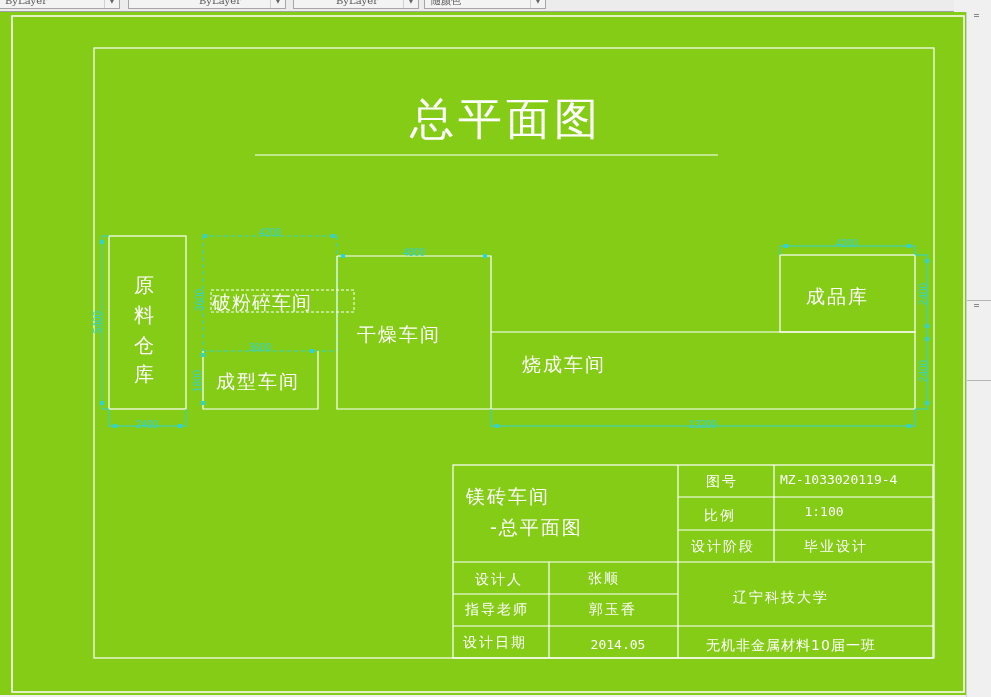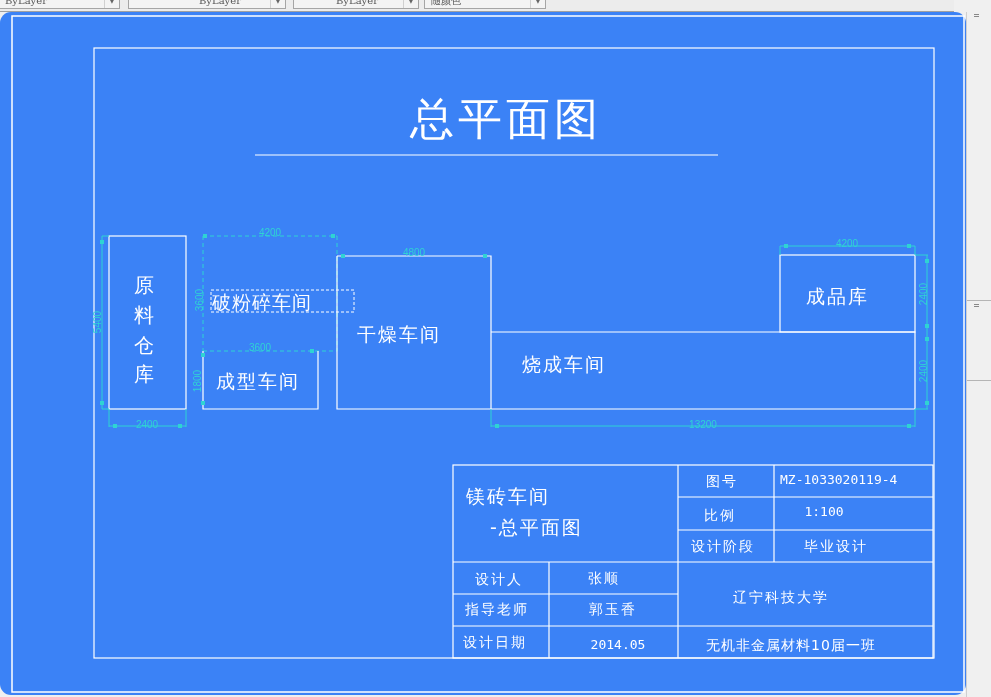--- a/index.html
+++ b/index.html
@@ -18,22 +18,21 @@
     font-family:"DejaVu Serif", serif; font-size:10px; color:#555;
     box-sizing:border-box; overflow:hidden;
   }
   .dd .lbl { position:absolute; top:0px; line-height:12px; white-space:nowrap; }
   .dd .arr {
     position:absolute; right:0; top:0; width:14px; height:14px;
     border-left:1px solid #d0d0d0; font-size:7px; line-height:12px; text-align:center; color:#666;
   }
   .canvas {
     position:absolute; left:0; top:12px; width:966px; height:683px;
-    background:#3b82f6;
-    border-radius:11px;
+    background:#84cc16;
   }
   .rightbar {
     position:absolute; left:966px; top:12px; width:25px; height:685px;
     background:#f0f0f0; border-left:1px solid #cfcfcf;
   }
   .rb-sep { position:absolute; left:0; width:25px; height:1px; background:#b5b5b5; }
   .rb-grip { position:absolute; left:7px; width:5px; height:1px; background:#888; }
   .bottombar { position:absolute; left:0; top:692px; width:966px; height:5px; background:#efefef; }
   svg { position:absolute; left:0; top:0; }
   .cad-text { fill:#ffffff; font-family:"DejaVu Sans", sans-serif; }

